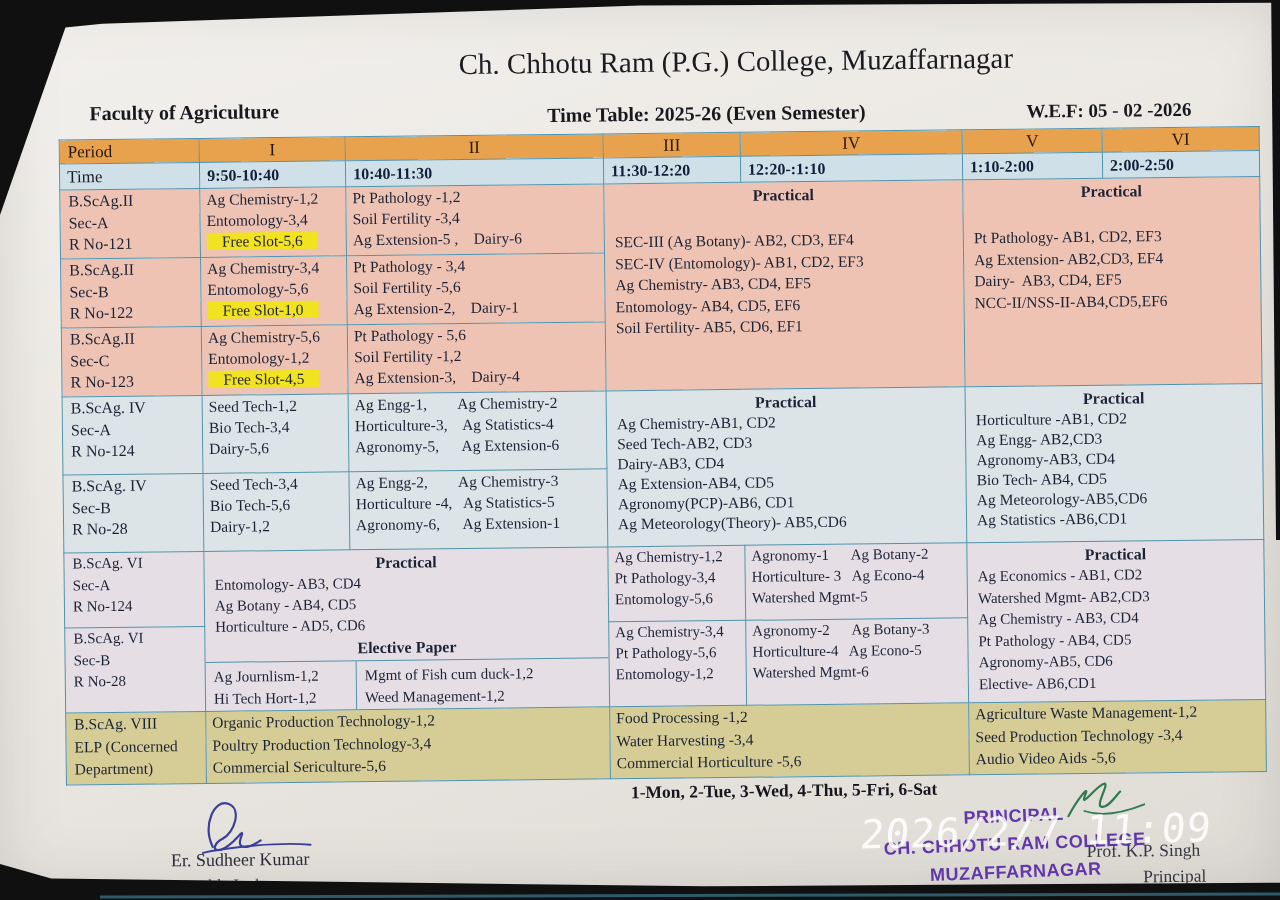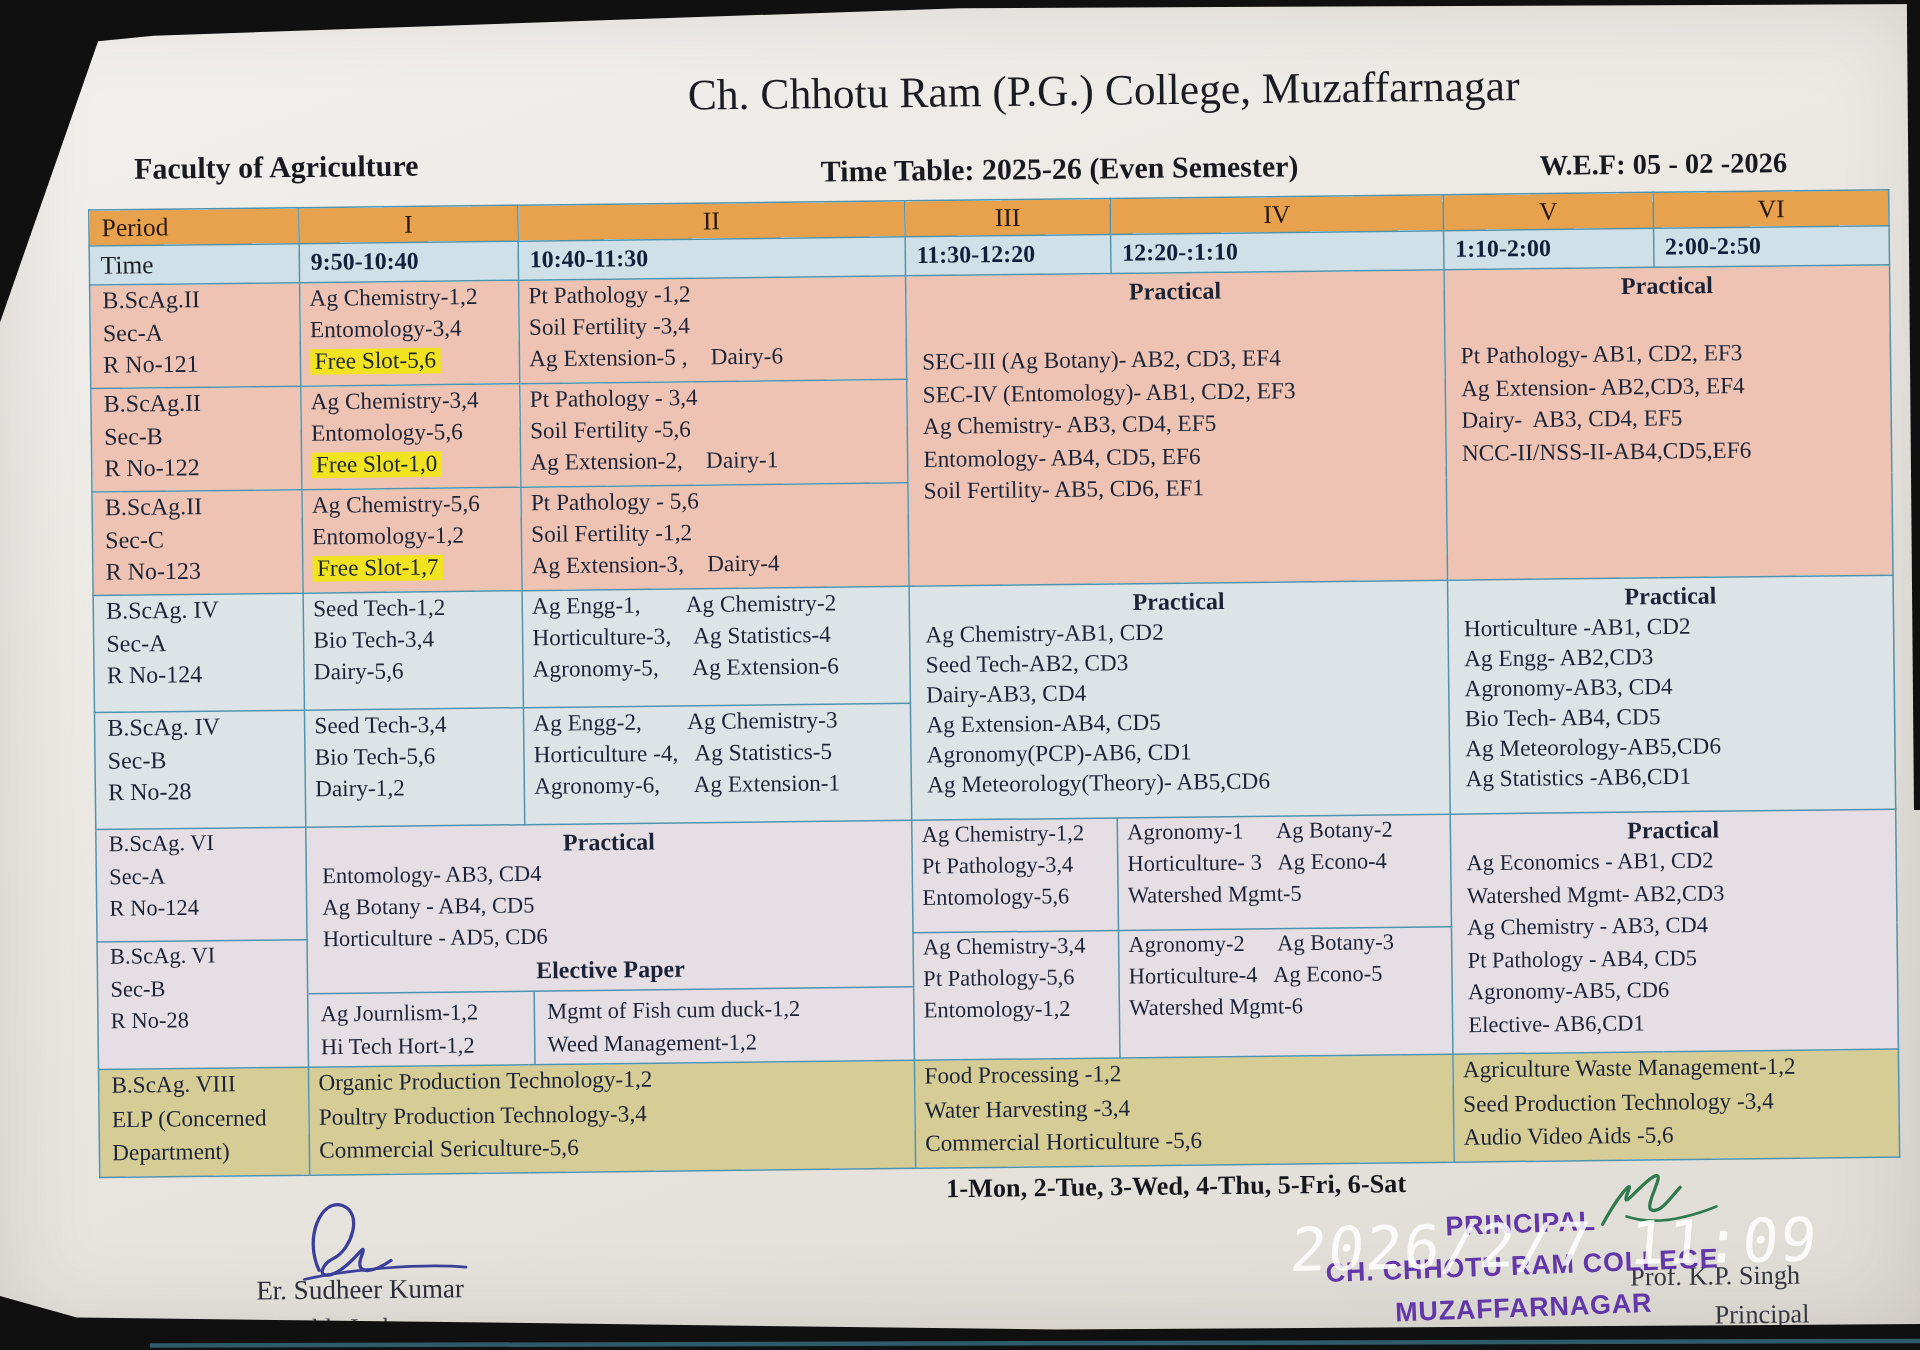--- a/index.html
+++ b/index.html
@@ -29,21 +29,21 @@
   tr.period-row th{background:#e8a14c;height:23px;font-size:17px;color:#26150a;text-align:center;vertical-align:middle;}
   tr.period-row th.row-head{text-align:left;padding-left:8px;}
   tr.time-row td{background:#cfe0e8;height:25px;font-size:16px;font-weight:700;color:#121f3a;vertical-align:middle;padding-left:7px;}
   tr.time-row td.row-head{font-weight:400;font-size:17px;color:#1c1d24;}
 
   .r69{height:69px}.r78{height:78px}.r75{height:75px}.r85{height:85px}.r72{height:72px}
   .line{white-space:pre-wrap;line-height:21px;font-size:15.5px;padding-left:6px;}
   .label-cell .line{line-height:21.5px;font-size:16px;padding-left:8px;}
   td.subj{padding-top:2px;}
   td.label-cell{padding-top:2px;}
-  .hl{background:#f1e320;padding:0 3px;}
+  .hl{background:#f1e320;padding:0 15px;}
   .ptitle{font-weight:700;text-align:center;line-height:20px;padding-top:3px;font-size:16px;}
   .gapped{margin-bottom:24px;}
   td.practical .line{padding-left:10px;line-height:21.5px;}
   tbody.tight td.practical .line{line-height:20px;}
   
   td.complex-td{padding:0;}
   .complex{display:flex;flex-direction:column;height:158px;}
   .e-title{font-weight:700;text-align:center;font-size:16px;line-height:24px;}
   .e-row{display:flex;border-top:1.5px solid #4f93ad;flex:1;}
   .e-cell{padding:3px 0 2px 8px;}
@@ -163,21 +163,21 @@
           </tr>
           <tr class="r69">
             <td class="label-cell" style="background: rgb(238, 195, 179);">
               <div class="line">B.ScAg.II</div>
               <div class="line">Sec-C</div>
               <div class="line">R No-123</div>
             </td>
             <td class="subj" style="background: rgb(238, 195, 179);">
               <div class="line">Ag Chemistry-5,6</div>
               <div class="line">Entomology-1,2</div>
-              <div class="line"><span class="hl">Free Slot-1,7</span></div>
+              <div class="line"><span class="hl">Free Slot-4,5</span></div>
             </td>
             <td class="subj" style="background: rgb(238, 195, 179);">
               <div class="line">Pt Pathology - 5,6</div>
               <div class="line">Soil Fertility -1,2</div>
               <div class="line">Ag Extension-3,    Dairy-4</div>
             </td>
           </tr>
         </tbody>
         <tbody class="tight">
           <tr class="r78">

